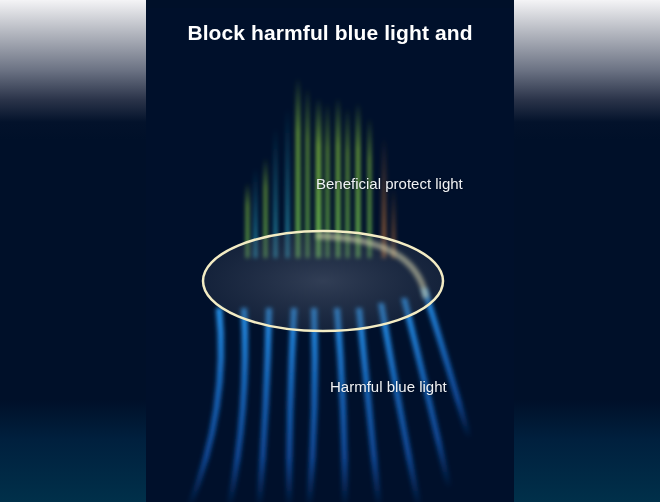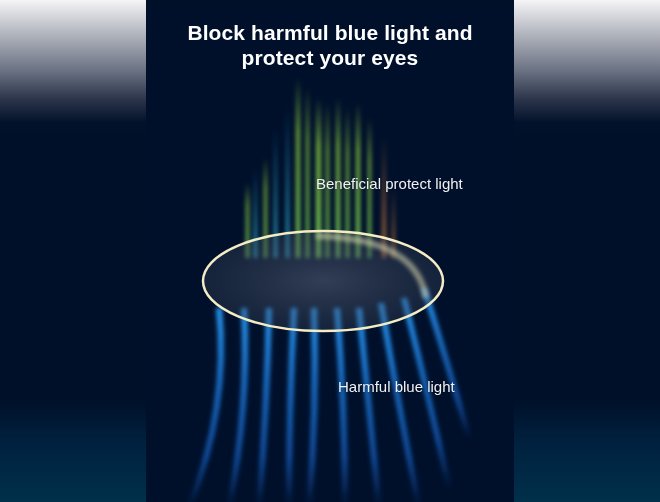--- a/index.html
+++ b/index.html
@@ -27,21 +27,21 @@
     .title {
       position: absolute; left: 0; top: 12px; width: 368px; text-align: center;
       color: #ffffff; font-weight: bold; font-size: 21px; line-height: 25px;
       letter-spacing: 0.1px; margin: 0;
     }
     .label {
       position: absolute; color: #f0f2f5; font-size: 15px; white-space: nowrap;
       text-shadow: 0 0 2px rgba(0,0,0,0.4);
     }
     .label.beneficial { left: 170px; top: 167px; }
-    .label.harmful { left: 184px; top: 370px; margin-left: 8px; }
+    .label.harmful { left: 184px; top: 370px; }
   </style>
 </head>
 <body>
 
 <div class="side left"></div>
 <div class="side right"></div>
 
 <div class="panel">
   <svg class="art" width="368" height="502" viewBox="0 0 368 502">
     <defs>
@@ -108,18 +108,17 @@
 
     <g>
       <ellipse cx="177" cy="273" rx="120" ry="50" fill="url(#lensFill)"></ellipse>
       <path d="M170 228 Q270 230 280 290" stroke="#e8e4b8" stroke-width="6" fill="none" opacity="0.55" filter="url(#blur2)"></path>
       <ellipse cx="177" cy="273" rx="120" ry="50" fill="none" stroke="#f3ecc4" stroke-width="2.5"></ellipse>
     </g>
   </svg>
 
   <h1 class="title">
     <span>Block harmful blue light and</span><br>
-    <span>protect your eyes</span>
   </h1>
 
   <div class="label beneficial">Beneficial protect light</div>
   <div class="label harmful">Harmful blue light</div>
 </div>
 
 </body></html>

